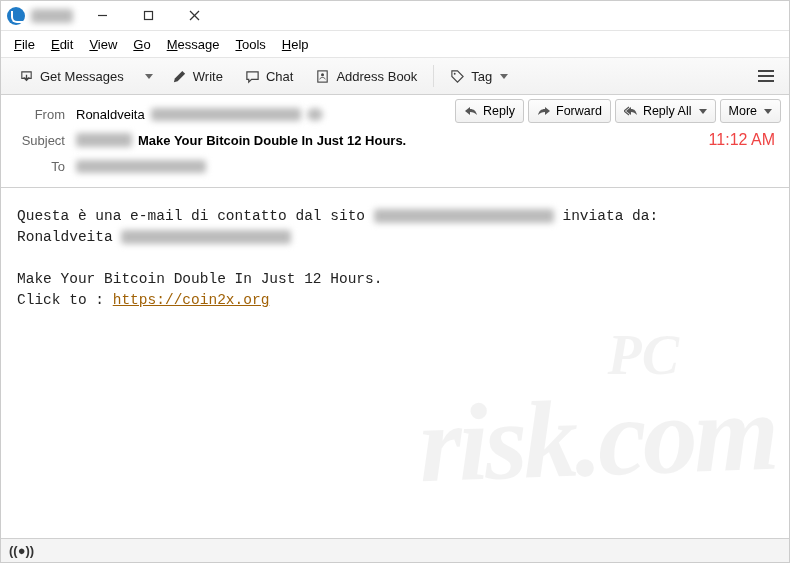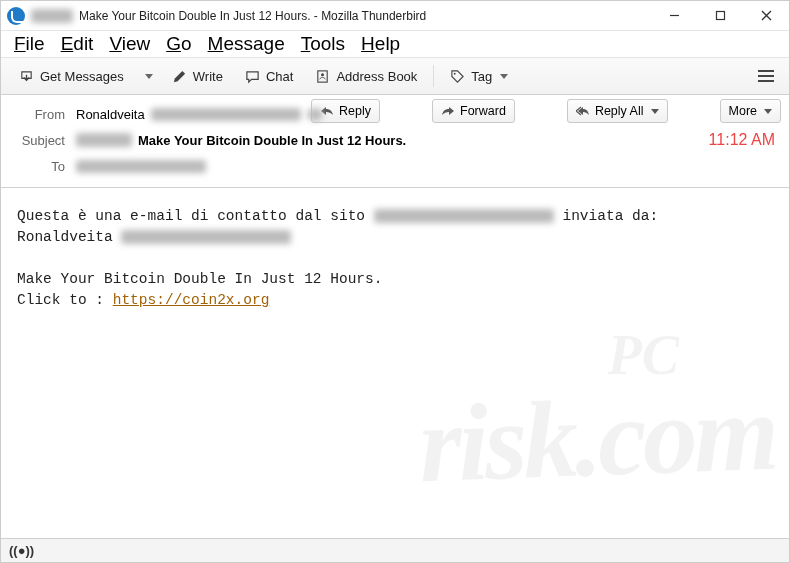--- a/index.html
+++ b/index.html
@@ -9,21 +9,21 @@
   .titlebar { display: flex; align-items: center; height: 30px; background: #fff; border-bottom: 1px solid #e5e5e5; padding: 0 0 0 6px; }
   .tb-icon { width: 18px; height: 18px; border-radius: 50%; background: #1f7bc7; margin-right: 6px; position: relative; flex: none; }
   .tb-icon::after { content: ""; position: absolute; left: 4px; top: 4px; width: 10px; height: 10px; border: 2px solid #fff; border-top: none; border-right: none; border-radius: 0 0 0 6px; }
   .tb-blur { width: 42px; height: 14px; background: #bbb; filter: blur(3px); border-radius: 3px; margin-right: 6px; flex: none; }
   .tb-title { flex: 1; white-space: nowrap; overflow: hidden; text-overflow: ellipsis; font-size: 12px; color: #222; }
   .winbtns { display: flex; height: 100%; }
   .winbtn { width: 46px; display: flex; align-items: center; justify-content: center; color: #333; font-family: Arial; }
   .winbtn svg { width: 11px; height: 11px; }
 
   
-  .menubar { display: flex; align-items: center; gap: 2px; height: 26px; padding: 0 6px; font-size: 19px; }
+  .menubar { display: flex; align-items: center; gap: 2px; height: 26px; padding: 0 6px; font-size: 13px; }
   .menubar .mitem { padding: 2px 7px; cursor: default; }
   .mitem .ul { text-decoration: underline; }
 
   
   .toolbar { display: flex; align-items: center; height: 38px; padding: 4px 8px; border-top: 1px solid #e5e5e5; border-bottom: 1px solid #d0d0d0; background: linear-gradient(#fafafa,#f2f2f2); gap: 2px; justify-content: flex-end; }
   .btn { display: inline-flex; align-items: center; gap: 6px; padding: 5px 9px; border: 1px solid transparent; border-radius: 3px; cursor: default; font-size: 13px; color: #222; white-space: nowrap; }
   .btn svg { width: 15px; height: 15px; }
   .sep { width: 1px; height: 22px; background: #ddd; margin: 0 4px; }
   .caret { border-left: 4px solid transparent; border-right: 4px solid transparent; border-top: 5px solid #666; margin-left: 2px; }
   .spacer { flex: 1; }
@@ -31,21 +31,21 @@
   .ham span { display: block; width: 16px; height: 2px; background: #444; }
 
   
   .headers { padding: 6px 10px 8px; border-bottom: 1px solid #d0d0d0; position: relative; background: #fff; }
   .hrow { display: flex; align-items: center; min-height: 26px; gap: 11px; }
   .hlabel { width: 54px; text-align: right; color: #666; font-size: 13px; }
   .hval { display: flex; align-items: center; gap: 6px; flex: 1; }
   .blur { background: #bbb; filter: blur(3px); border-radius: 3px; display: inline-block; }
   .subject-pre { width: 56px; height: 14px; }
   .actions { position: absolute; right: 8px; top: 4px; display: flex; gap: 4px; }
-  .abtn { display: inline-flex; align-items: center; gap: 5px; padding: 4px 8px; border: 1px solid #c9c9c9; border-radius: 3px; background: linear-gradient(#fdfdfd,#f1f1f1); font-size: 12.5px; cursor: default; margin-left: 48px; }
+  .abtn { display: inline-flex; align-items: center; gap: 5px; padding: 4px 8px; border: 1px solid #c9c9c9; border-radius: 3px; background: linear-gradient(#fdfdfd,#f1f1f1); font-size: 12.5px; cursor: default; }
   .abtn svg { width: 14px; height: 14px; }
   .abtn .caret { border-top-color: #555; }
   .timestamp { position: absolute; right: 14px; top: 36px; color: #ef4444; font-size: 16px; }
   .subjline { font-size: 13px; }
   .subjline b { font-weight: 600; }
 
   
   .mailbody { padding: 18px 16px; font-family: "Courier New", monospace; font-size: 14.5px; line-height: 1.45; color: #222; height: 380px; overflow: auto; background: #fff; }
   .mailbody .blur-inline { display: inline-block; vertical-align: middle; }
   .mailbody a { color: #a16207; text-decoration: underline; }
@@ -57,21 +57,20 @@
   
   .wm { position: absolute; right: 14px; bottom: 60px; font-size: 110px; font-style: italic; font-weight: 700; color: rgba(0,0,0,0.05); pointer-events: none; user-select: none; letter-spacing: -4px; font-family: Georgia, serif; transform: rotate(-2deg); }
   .wm2 { position: absolute; right: 110px; bottom: 175px; font-size: 56px; font-style: italic; font-weight: 700; color: rgba(0,0,0,0.05); pointer-events: none; user-select: none; font-family: Georgia, serif; margin-top: 8px; }
 </style>
 </head>
 <body>
 
 <div class="titlebar">
   <div class="tb-icon"></div>
   <div class="tb-blur"></div>
-  <div class="tb-title">Make Your Bitcoin Double In Just 12 Hours. - Mozilla Thunderbird</div>
   <div class="winbtns">
     <div class="winbtn">
         <svg viewBox="0 0 11 11">
           <line x1="1" y1="5.5" x2="10" y2="5.5" stroke="#333" stroke-width="1.2"></line>
         </svg>
       </div>
     <div class="winbtn">
         <svg viewBox="0 0 11 11">
           <rect x="1.5" y="1.5" width="8" height="8" fill="none" stroke="#333" stroke-width="1.2"></rect>
         </svg>

